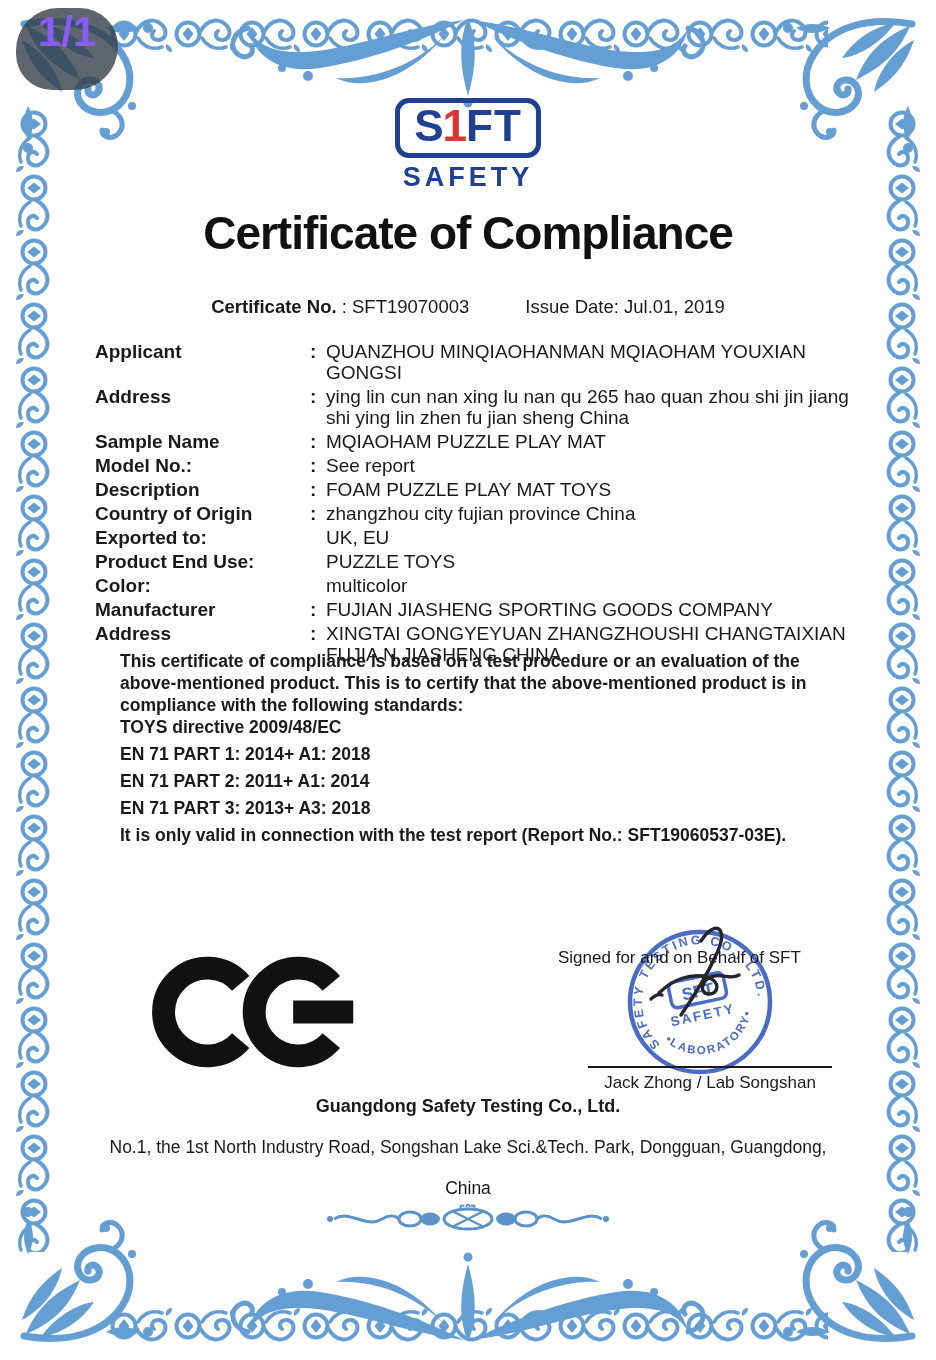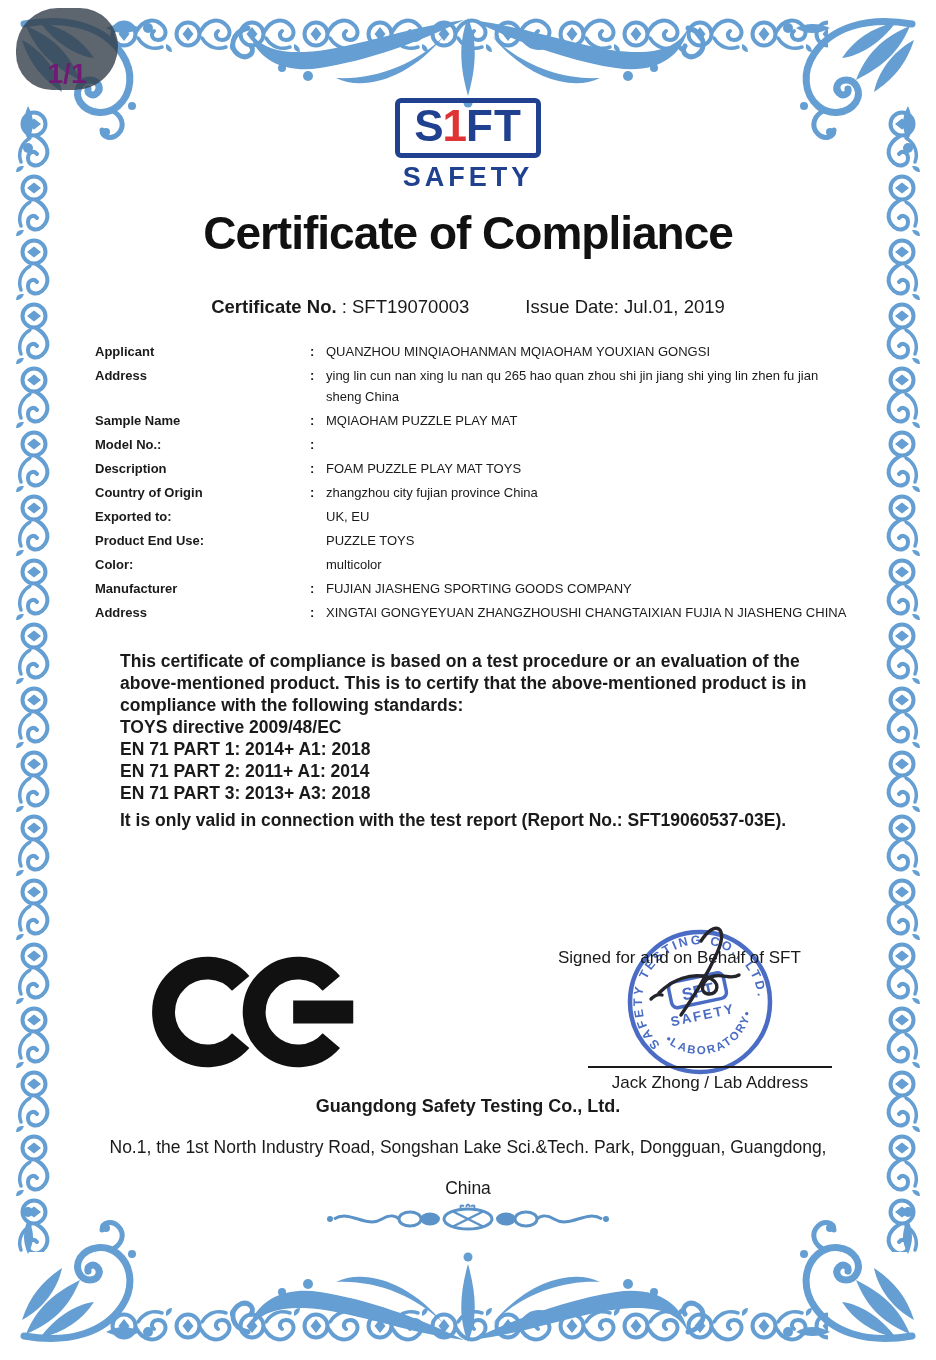--- a/index.html
+++ b/index.html
@@ -6,52 +6,52 @@
   .page{
     position:relative;width:936px;height:1360px;margin:0 auto;background:#ffffff;
     font-family:"Liberation Sans", sans-serif;color:#1a1a1a;overflow:hidden;
   }
   .border-svg{position:absolute;left:0;top:0;z-index:1;}
   .content{position:absolute;left:0;top:0;width:936px;height:1360px;z-index:2;}
 
   .page-indicator{
     position:absolute;left:16px;top:8px;width:102px;height:82px;z-index:5;
     background:rgba(52,62,74,0.80);border-radius:44px 40px 46px 38px;
-    display:flex;align-items:flex-end;justify-content:center;
-    color:#701a75;font-size:28px;font-weight:bold;
+    display:flex;align-items:flex-start;justify-content:center;
+    color:#8b5cf6;font-size:42px;font-weight:bold;
   }
 
   .logo-wrap{position:absolute;top:98px;left:0;width:100%;text-align:center;}
   .logo-box{
-    display:inline-block;border:5px solid #20418f;border-radius:6px;
+    display:inline-block;border:5px solid #20418f;border-radius:14px;
     padding:1px 14px 5px 14px;line-height:1;
   }
   .logo-text{font-size:44px;font-weight:bold;color:#20418f;letter-spacing:1px;}
   .logo-text .accent{color:#e03434;margin:0 -2px;}
   .logo-sub{margin-top:4px;font-size:27px;font-weight:bold;color:#20418f;letter-spacing:4px;}
 
   .doc-title{
     position:absolute;top:206px;left:0;width:100%;text-align:center;
     font-size:46px;font-weight:bold;letter-spacing:-1px;color:#111111;
   }
 
   .cert-line{
     position:absolute;top:296px;left:0;width:100%;
     display:flex;justify-content:center;gap:56px;font-size:18.5px;
   }
   .cert-line b{font-weight:bold;}
 
-  .fields{position:absolute;top:341px;left:95px;width:755px;font-size:13px;line-height:21px;}
+  .fields{position:absolute;top:341px;left:95px;width:755px;font-size:19px;line-height:21px;}
   .frow{display:flex;margin-bottom:3px;}
   .flabel{width:215px;font-weight:bold;flex-shrink:0;}
   .fsep{width:16px;font-weight:bold;flex-shrink:0;}
   .fval{flex:1;}
 
   .statement{position:absolute;top:650px;left:120px;width:735px;font-weight:bold;font-size:17.5px;line-height:22px;}
-  .statement .std{}
+  .statement .std{margin-top:5px;}
   .statement .std-first{margin-top:0;}
   .statement .validity{margin-top:5px;}
 
   .ce-wrap{position:absolute;top:950px;left:146px;}
 
   .sign-right{position:absolute;top:942px;left:548px;width:310px;height:180px;}
   .signed-text{position:absolute;top:6px;left:10px;font-size:17px;z-index:3;white-space:nowrap;}
   .stamp-svg{position:absolute;top:-25px;left:67px;z-index:2;}
   .sig-line{position:absolute;top:124px;left:40px;width:244px;border-top:2px solid #1a1a1a;z-index:4;}
   .sig-name{position:absolute;top:131px;left:40px;width:244px;text-align:center;font-size:17px;z-index:4;}
@@ -167,20 +167,21 @@
         <div class="fval">ying lin cun nan xing lu nan qu 265 hao quan zhou shi jin jiang shi ying lin zhen fu jian sheng China</div>
       </div>
       <div class="frow">
         <div class="flabel">Sample Name</div>
         <div class="fsep">:</div>
         <div class="fval">MQIAOHAM PUZZLE PLAY MAT</div>
       </div>
       <div class="frow">
         <div class="flabel">Model No.:</div>
         <div class="fsep">:</div>
+        <div class="fval">See report</div>
       </div>
       <div class="frow">
         <div class="flabel">Description</div>
         <div class="fsep">:</div>
         <div class="fval">FOAM PUZZLE PLAY MAT TOYS</div>
       </div>
       <div class="frow">
         <div class="flabel">Country of Origin</div>
         <div class="fsep">:</div>
         <div class="fval">zhangzhou city fujian province China</div>
@@ -250,21 +251,21 @@
           <text x="85" y="103" text-anchor="middle" font-size="13.5" letter-spacing="2">SAFETY</text>
         </g>
         <g fill="none" stroke="#23252a" stroke-width="3.4" stroke-linecap="round">
           <path d="M86,24 C100,2 114,10 102,36 C92,58 80,78 66,98"></path>
           <path d="M44,76 C58,62 76,56 92,60 C106,64 104,78 93,77 C84,76 86,62 99,59 C110,57 116,63 124,58"></path>
           <path d="M36,82 C40,78 44,77 47,78"></path>
         </g>
       </svg>
 
       <div class="sig-line"></div>
-      <div class="sig-name">Jack Zhong / Lab Address</div>
+      <div class="sig-name">Jack Zhong / Lab Songshan</div>
     </div>
 
     <div class="footer">
       <div class="company">Guangdong Safety Testing Co., Ltd.</div>
       <div class="addr">No.1, the 1st North Industry Road, Songshan Lake Sci.&amp;Tech. Park, Dongguan, Guangdong,</div>
       <div class="addr">China</div>
     </div>
 
     <div class="divider-wrap">
       <svg width="300" height="32" viewBox="0 0 300 32">

